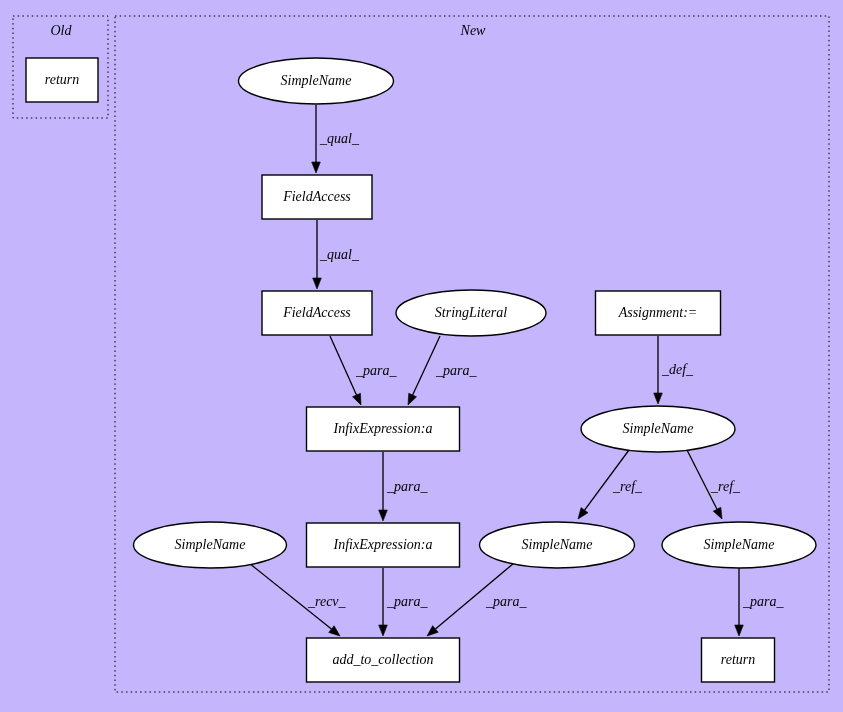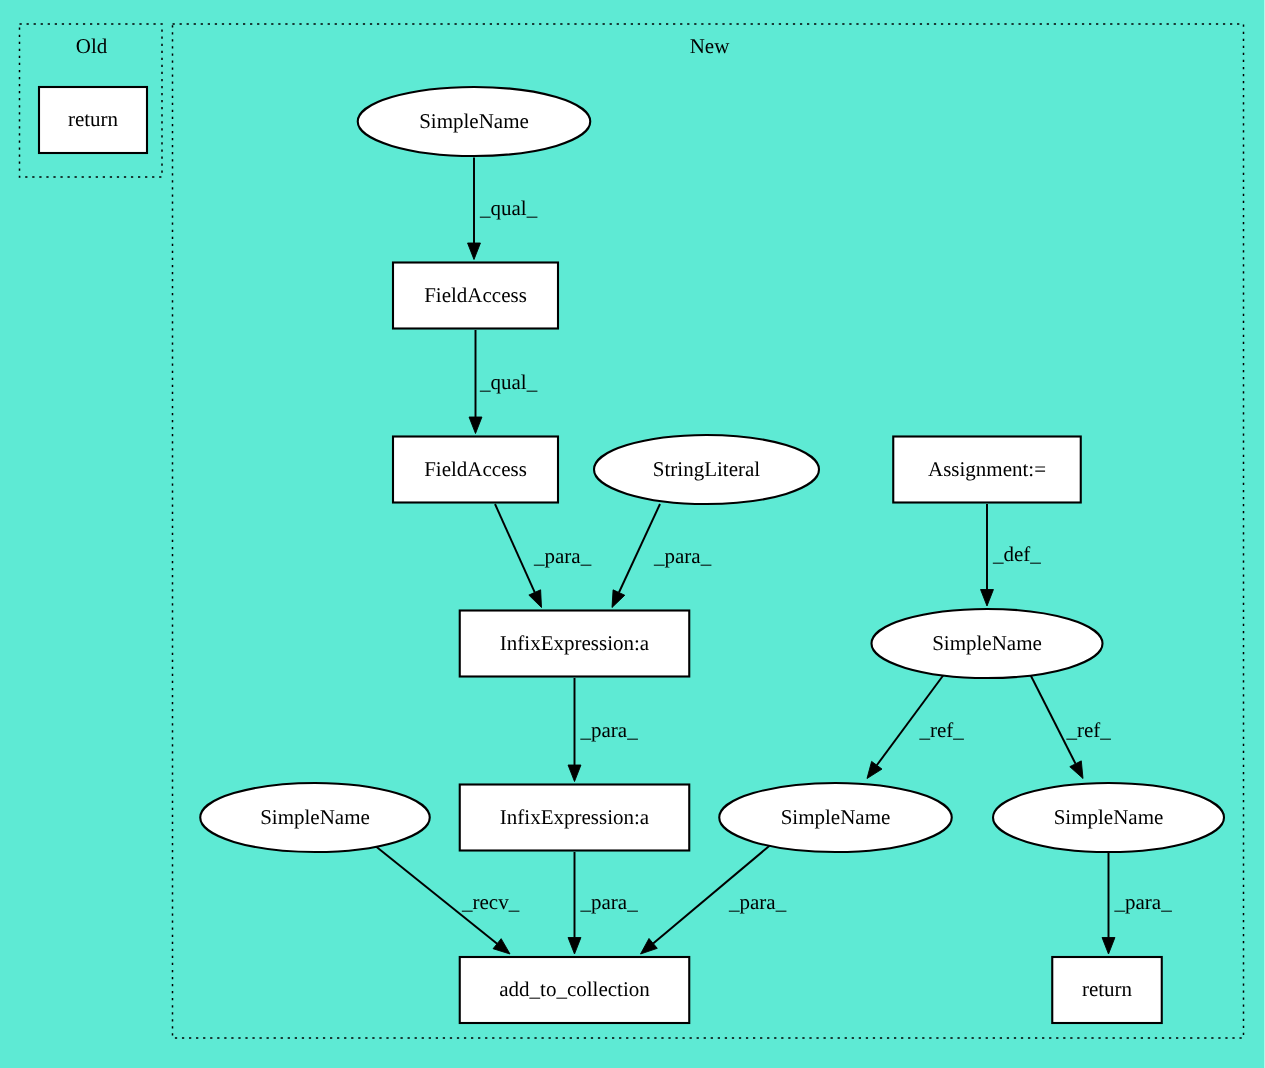--- a/index.html
+++ b/index.html
@@ -7,22 +7,23 @@
     padding: 0;
     background: #ffffff;
   }
   body {
     font-family: "Liberation Serif", "DejaVu Serif", serif;
   }
   #canvas {
     position: relative;
     width: 843px;
     height: 712px;
-    background: #5eead4;
+    background: #c4b5fd;
     overflow: hidden;
+    font-style: italic;
   }
   svg#graph {
     display: block;
     width: 843px;
     height: 712px;
   }
   .cluster-border {
     fill: none;
     stroke: #000000;
     stroke-width: 1;

